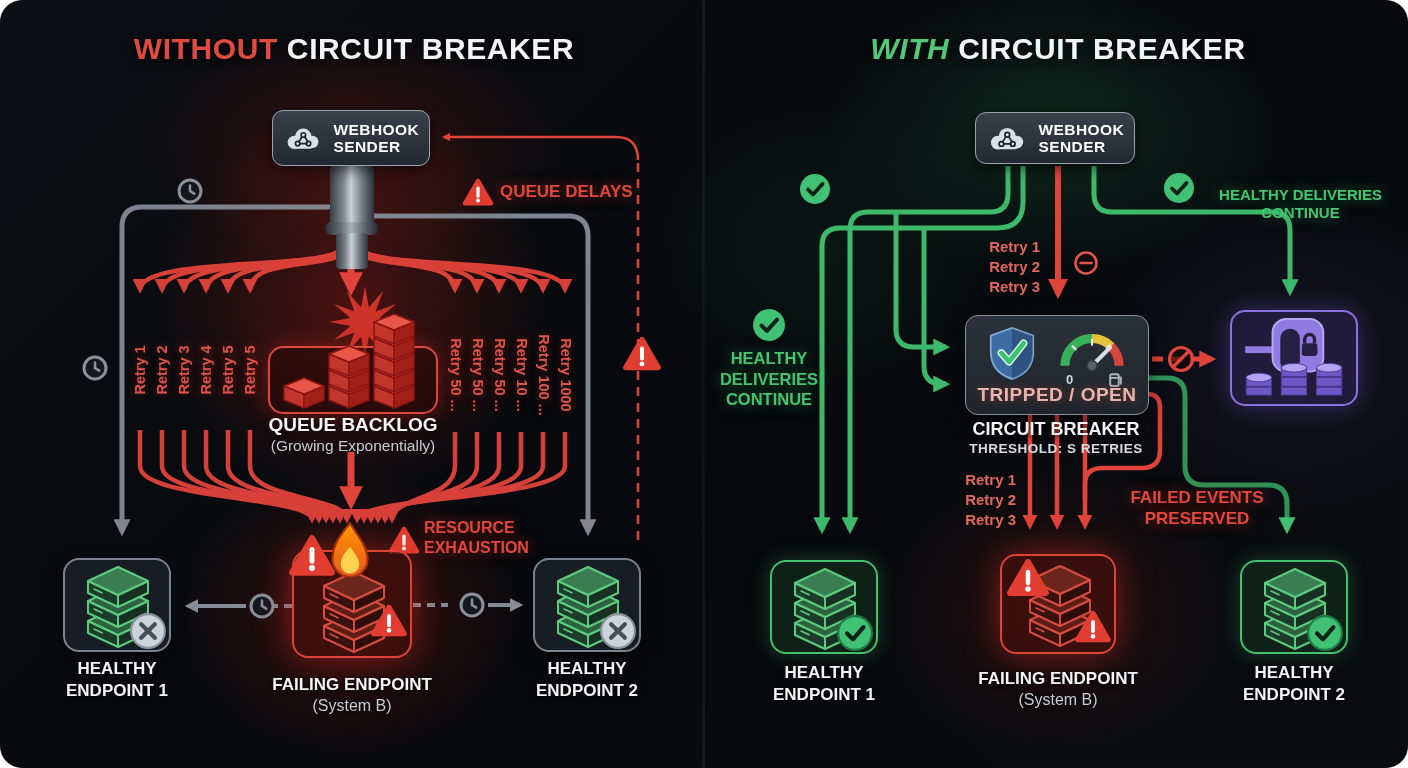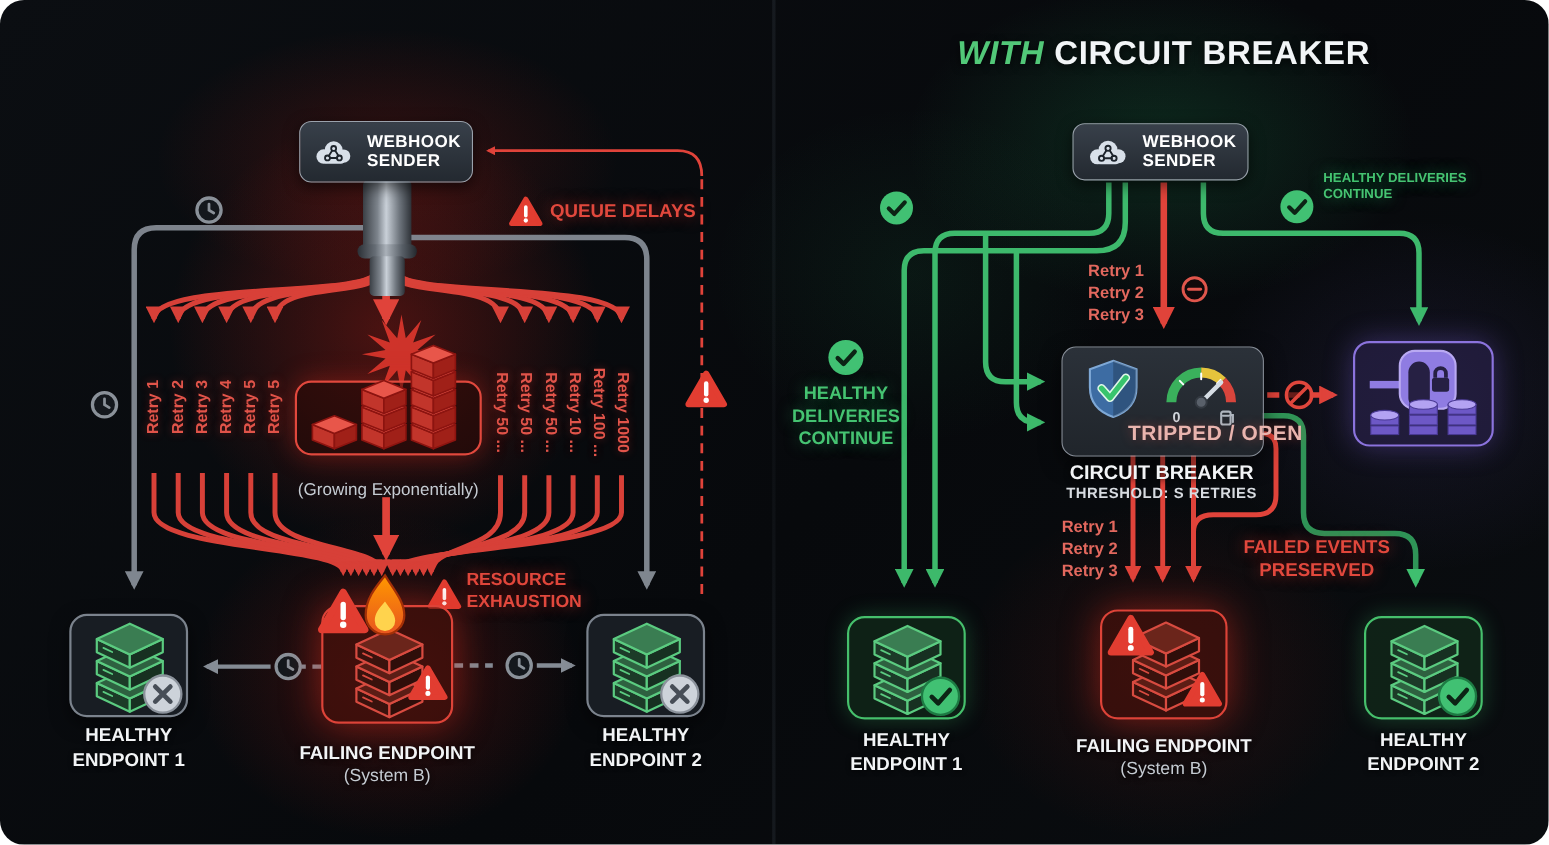--- a/index.html
+++ b/index.html
@@ -170,20 +170,23 @@
     <g fill="none">
       <path d="M1058,166 V294" stroke="#e0433a" stroke-width="6" marker-end="url(#m-red)"></path>
       <path d="M1030,414 V526" stroke="#e0433a" stroke-width="4.5" marker-end="url(#m-red)"></path>
       <path d="M1057,414 V526" stroke="#e0433a" stroke-width="4.5" marker-end="url(#m-red)"></path>
       <path d="M1085,414 V526" stroke="#e0433a" stroke-width="4.5" marker-end="url(#m-red)"></path>
       <path d="M1147,394 Q1160,394 1160,408 V450 Q1160,468 1142,468 H1103 Q1085,468 1085,484 V500" stroke="#e0433a" stroke-width="4.5"></path>
       <path d="M1152,359 H1212" stroke="#e0433a" stroke-width="5" stroke-dasharray="11 8" marker-end="url(#m-red)"></path>
     </g>
   </svg>
 
+  <div class="abs ttl" style="left:98px;top:32px;width:512px;">
+    <span class="acc-red">WITHOUT</span><span> CIRCUIT BREAKER</span>
+  </div>
 
   <div class="abs pipe-u" style="left:330px;top:164px;width:44px;height:62px;"></div>
   <div class="abs ring" style="left:325px;top:222px;width:54px;height:13px;"></div>
   <div class="abs pipe-u" style="left:336px;top:233px;width:32px;height:36px;"></div>
 
   <div class="abs sender" style="left:272px;top:110px;width:158px;height:56px;">
     <svg width="44" height="30" viewBox="0 0 48 32">
       <circle cx="13" cy="21" r="7.6" fill="#d8e0e9"></circle>
         <circle cx="23.5" cy="14.5" r="9.5" fill="#d8e0e9"></circle>
         <circle cx="34" cy="20.5" r="7" fill="#d8e0e9"></circle>
@@ -264,20 +267,21 @@
           <path d="M118,52 L138,60 L118,68 L98,60 Z" fill="#e8564a"></path>
          <path d="M98,44 L118,52 L118,66 L98,58 Z" fill="#c2352b"></path>
           <path d="M138,44 L118,52 L118,66 L138,58 Z" fill="#a02018"></path>
           <path d="M118,36 L138,44 L118,52 L98,44 Z" fill="#e8564a"></path>
          <path d="M98,28 L118,36 L118,50 L98,42 Z" fill="#c2352b"></path>
           <path d="M138,28 L118,36 L118,50 L138,42 Z" fill="#a02018"></path>
           <path d="M118,20 L138,28 L118,36 L98,28 Z" fill="#e8564a"></path>
         </g>
     </g>
   </svg>
+  <div class="abs lbl-wht ctr" style="left:248px;top:414px;width:210px;font-size:19px;">QUEUE BACKLOG</div>
   <div class="abs sub ctr" style="left:238px;top:437px;width:230px;font-size:15.5px;">(Growing Exponentially)</div>
 
   <svg class="abs" style="left:622px;top:336px;" width="40" height="36" viewBox="0 0 44 40">
       <use href="#tri-warn"></use>
     </svg>
 
   <svg class="abs" style="left:388px;top:526px;" width="32" height="29" viewBox="0 0 44 40">
       <use href="#tri-warn"></use>
     </svg>
   <div class="abs lbl-red" style="left:424px;top:518px;width:130px;font-size:16px;line-height:1.25;">
@@ -360,21 +364,21 @@
       </div>
   </div>
 
   <svg class="abs" style="left:799px;top:173px;" width="32" height="32" viewBox="0 0 32 32">
       <use href="#chk"></use>
     </svg>
 
   <svg class="abs" style="left:1163px;top:172px;" width="32" height="32" viewBox="0 0 32 32">
       <use href="#chk"></use>
     </svg>
-  <div class="abs lbl-grn" style="left:1203px;top:154px;width:195px;font-size:12px;line-height:1.22;">
+  <div class="abs lbl-grn" style="left:1203px;top:186px;width:195px;font-size:15px;line-height:1.22;text-align:center;">
     <div>HEALTHY DELIVERIES</div>
     <div>CONTINUE</div>
   </div>
 
   <div class="abs rgt" style="left:958px;top:237px;width:82px;font-size:15px;font-weight:700;color:#e2685e;line-height:20px;">
     <div>Retry 1</div>
     <div>Retry 2</div>
     <div>Retry 3</div>
   </div>
   <svg class="abs" style="left:1073px;top:250px;" width="26" height="26" viewBox="0 0 26 26">
@@ -404,21 +408,21 @@
       <path d="M63.2,24.8 A30,30 0 0 1 72,46" stroke="#d8453c" stroke-width="10" fill="none"></path>
       <path d="M24,28 L20.5,24.5 M42,23 V17 M58,27 L61.5,23.5" stroke="#fff" stroke-width="2" stroke-linecap="round"></path>
       <path d="M42,46 L62,26" stroke="#d6dde4" stroke-width="4.5" stroke-linecap="round"></path>
       <circle cx="42" cy="46" r="5.5" fill="#59606a" stroke="#343a42" stroke-width="2"></circle>
     </svg>
     <div class="abs" style="left:100px;top:56px;font-size:13px;color:#cfd5db;font-weight:700;">0</div>
     <svg class="abs" style="left:142px;top:55px;" width="15" height="17" viewBox="0 0 14 16">
       <rect x="2" y="3" width="8" height="11" rx="1.5" stroke="#aeb6bf" stroke-width="1.8" fill="none"></rect>
       <path d="M3.5,6.5 H8.5 M10,6 h2 v6" stroke="#aeb6bf" stroke-width="1.8" fill="none" stroke-linecap="round"></path>
     </svg>
-    <div class="abs ctr" style="left:0;top:68px;width:100%;font-size:19px;font-weight:800;color:#e9b4ae;letter-spacing:.5px;text-shadow:0 0 10px rgba(220,80,70,.4);padding-left:48px;">TRIPPED / OPEN</div>
+    <div class="abs ctr" style="left:0;top:68px;width:100%;font-size:19px;font-weight:800;color:#e9b4ae;letter-spacing:.5px;text-shadow:0 0 10px rgba(220,80,70,.4);">TRIPPED / OPEN</div>
   </div>
   <div class="abs lbl-wht ctr" style="left:962px;top:419px;width:188px;font-size:18px;">CIRCUIT BREAKER</div>
   <div class="abs ctr" style="left:952px;top:441px;width:208px;font-size:13.5px;font-weight:700;color:#d7dbe0;letter-spacing:.5px;">THRESHOLD: S RETRIES</div>
 
   <svg class="abs" style="left:1166px;top:344px;" width="30" height="30" viewBox="0 0 30 30">
     <circle cx="15" cy="15" r="11.5" stroke="#e0463c" stroke-width="3.2" fill="rgba(20,4,3,.6)"></circle>
     <path d="M8,22 L22,8" stroke="#e0463c" stroke-width="3.2" stroke-linecap="round"></path>
   </svg>
 
   <div class="abs dlqbox" style="left:1230px;top:310px;width:124px;height:92px;">

